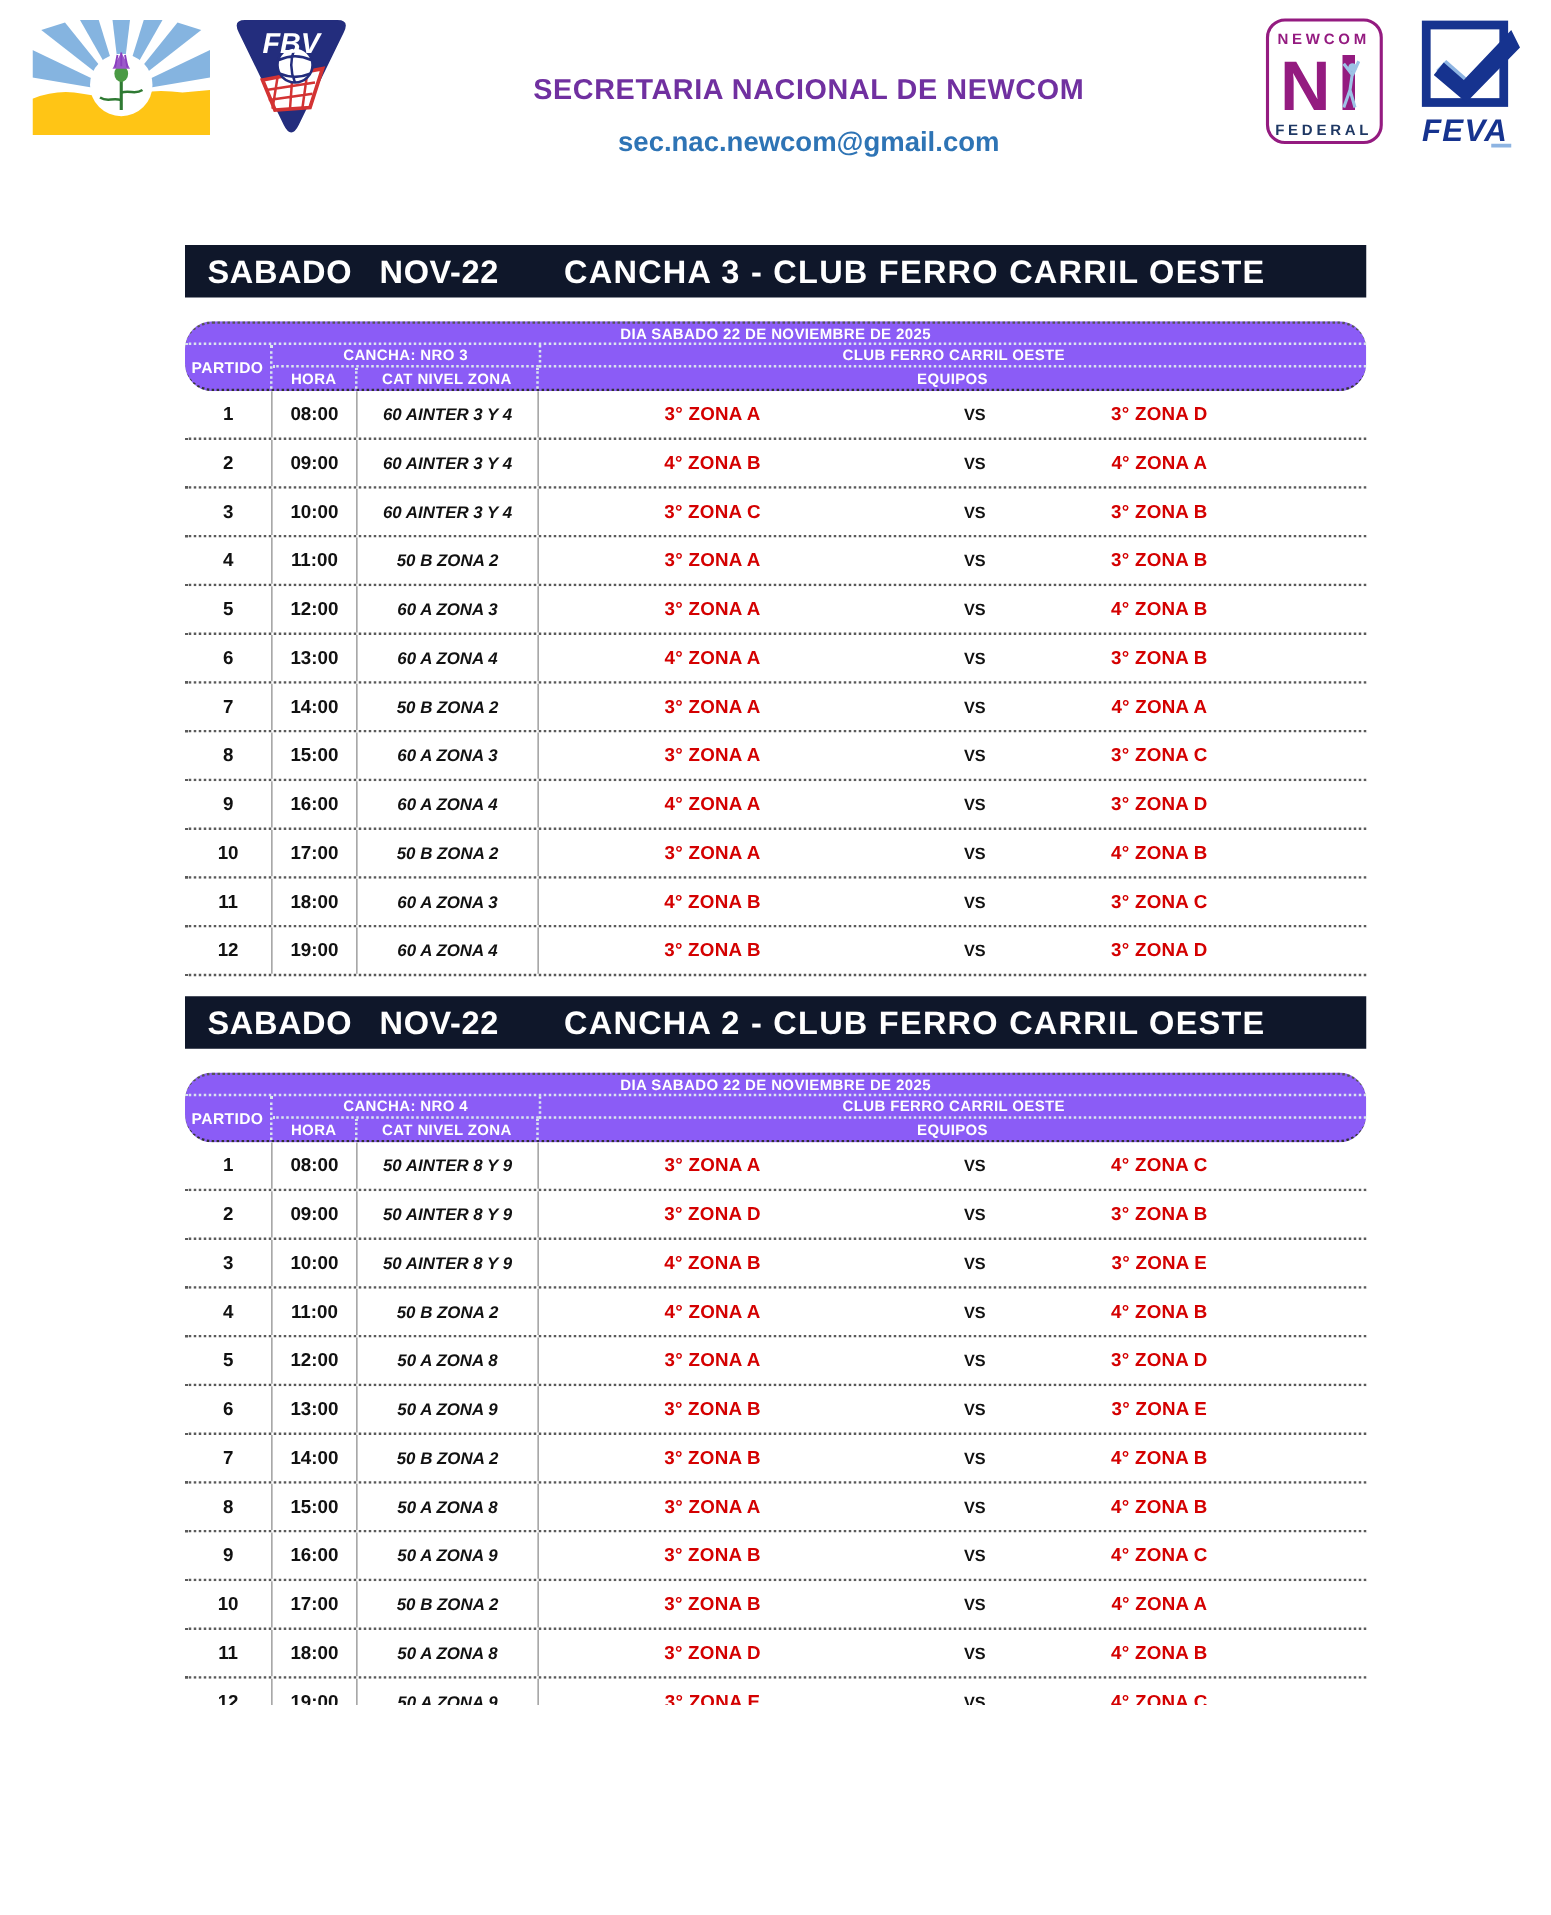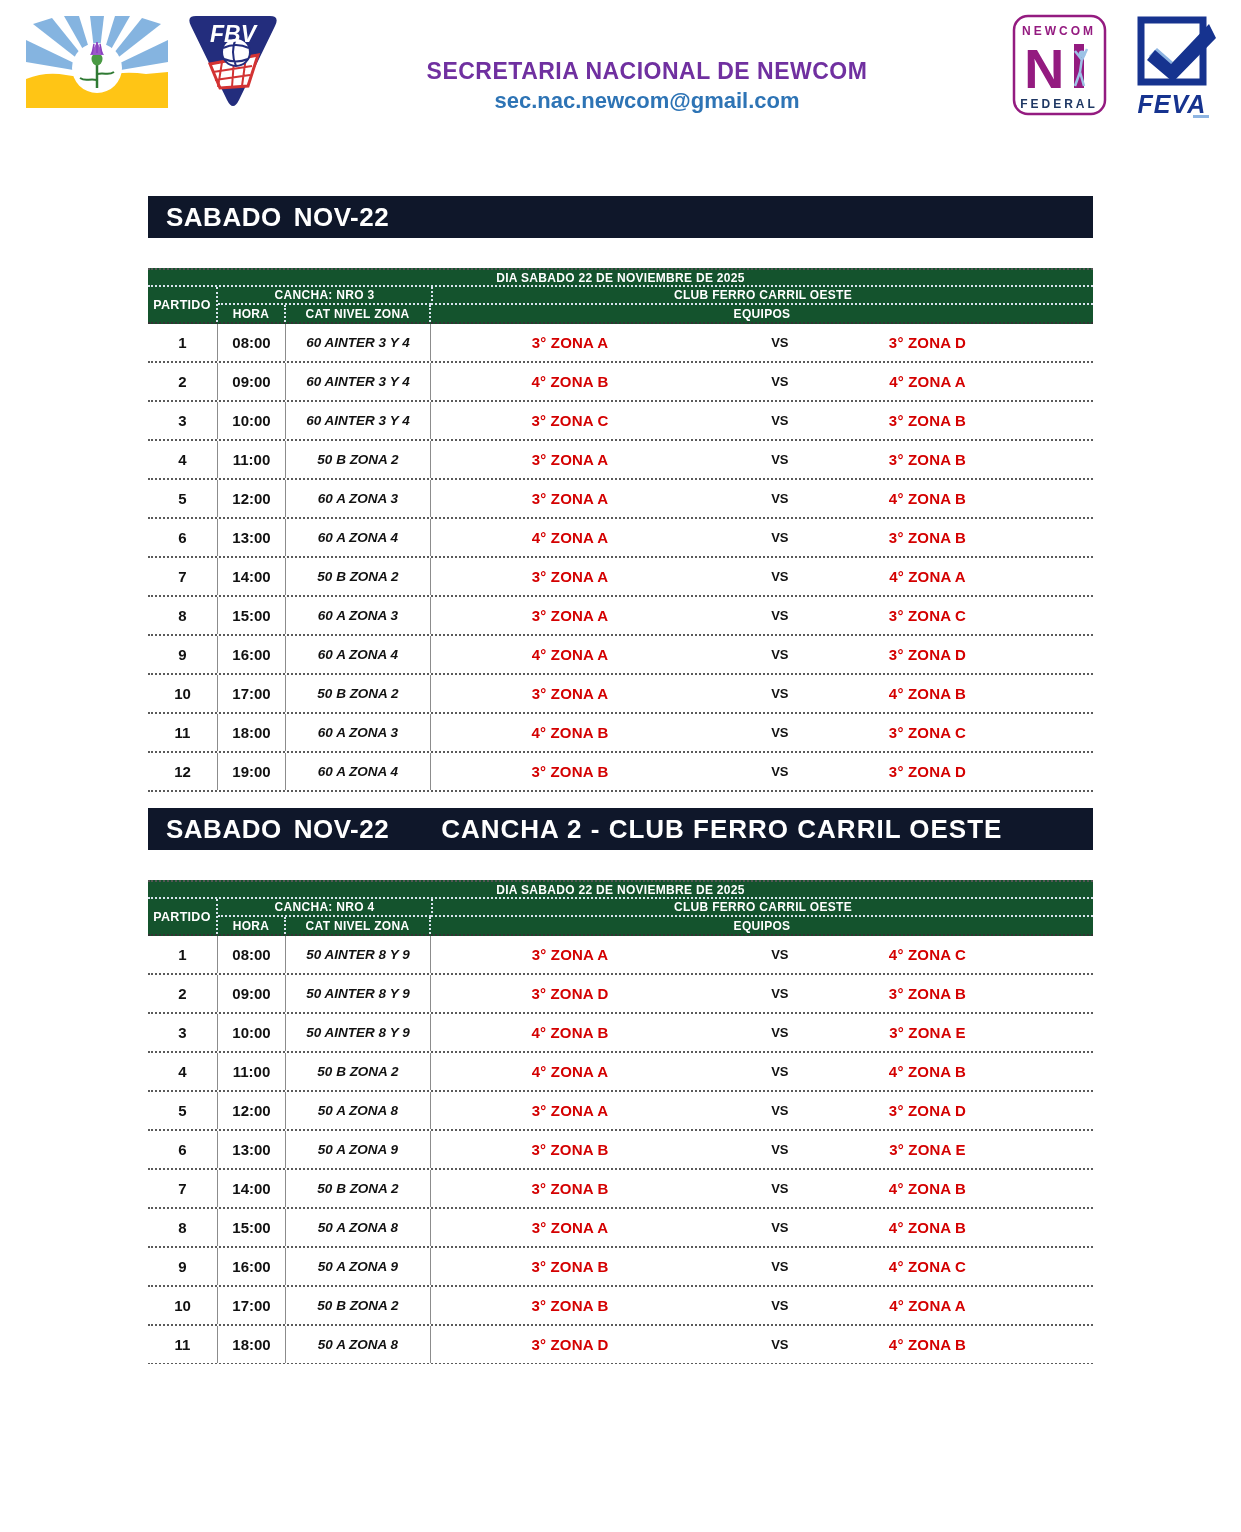--- a/index.html
+++ b/index.html
@@ -12,41 +12,42 @@
   
   .doc-header { display:flex; align-items:flex-start; padding:10px 18px 0 26px; height:158px; }
   .logo { flex:0 0 auto; }
   .flag-svg { margin-top:6px; }
   .fbv-svg { margin-left:16px; margin-top:2px; }
   .center-text { flex:1; text-align:center; padding-top:44px; }
   .brand-line { font-size:25px; font-weight:bold; font-style:italic; letter-spacing:1px; }
   .brand-newcom { color:#3a86ae; }
   .brand-feva { color:#7b3fa5; }
   .subtitle { font-size:23px; font-weight:bold; color:#7030a0; margin-top:4px; letter-spacing:0.5px; }
-  .email { font-size:22px; font-weight:bold; color:#2e74b5; margin-top:3px; }
+  .email { font-size:22px; font-weight:bold; color:#2e74b5; margin-top:16px; }
   .newcom-svg { margin-top:4px; }
   .feva-svg { margin-left:14px; margin-top:4px; }
 
   
   .schedule { width:945px; margin-left:148px; }
   .schedule.first { margin-top:38px; }
   .schedule.second { margin-top:16px; }
 
   .title-bar {
     height:42px; background:#0f172a; color:#fff; display:flex; align-items:center;
     font-weight:bold; font-size:26px; letter-spacing:0.5px; padding:0 18px;
   }
-  .tb-date { margin-left:12px; }
+  .tb-date { margin-left:22px; }
   .tb-venue { margin-left:52px; letter-spacing:1px; }
 
   .thead {
-    margin-top:30px; background:#14532d; color:#fff;
+    margin-top:19px; background:#8b5cf6; color:#fff;
     display:grid; grid-template-columns:70px 68px 145px 1fr;
     border-top:2px dotted #555; border-bottom:2px dotted #333;
     font-weight:bold;
+    border-radius:22px;
   }
   .hc { display:flex; align-items:center; justify-content:center; font-size:12px; letter-spacing:0.3px; }
   .h-dia   { grid-column:1/5; grid-row:1; height:17px; border-bottom:2px dotted #d9e4ee; }
   .h-partido{ grid-column:1; grid-row:2/4; border-right:2px dotted #d9e4ee; font-size:12.5px; }
   .h-cancha{ grid-column:2/4; grid-row:2; height:18px; border-bottom:2px dotted #d9e4ee; }
   .h-club  { grid-column:4; grid-row:2; height:18px; border-bottom:2px dotted #d9e4ee; border-left:2px dotted #d9e4ee; }
   .h-hora  { grid-column:2; grid-row:3; height:17px; border-right:2px dotted #d9e4ee; }
   .h-cat   { grid-column:3; grid-row:3; border-right:2px dotted #d9e4ee; }
   .h-equipos{ grid-column:4; grid-row:3; }
 
@@ -130,20 +131,21 @@
       <path d="M34,36 L50,50 L88,10 L95,24 L52,68 L26,46 Z" fill="#16338f"></path>
       <text x="51" y="99" text-anchor="middle" font-size="25" font-weight="bold" font-style="italic" fill="#16338f" letter-spacing="1">FEVA</text>
       <rect x="72" y="101" width="16" height="3" fill="#8db4e2"></rect>
     </svg>
   </div>
 
   <section class="schedule first">
     <div class="title-bar">
       <span class="tb-day">SABADO</span>
       <span class="tb-date">NOV-22</span>
+      <span class="tb-venue">CANCHA 3 - CLUB FERRO CARRIL OESTE</span>
     </div>
 
     <div class="thead">
       <div class="hc h-dia">DIA SABADO 22 DE NOVIEMBRE DE 2025</div>
       <div class="hc h-partido">PARTIDO</div>
       <div class="hc h-cancha">CANCHA: NRO 3</div>
       <div class="hc h-club">CLUB FERRO CARRIL OESTE</div>
       <div class="hc h-hora">HORA</div>
       <div class="hc h-cat">CAT NIVEL ZONA</div>
       <div class="hc h-equipos">EQUIPOS</div>

